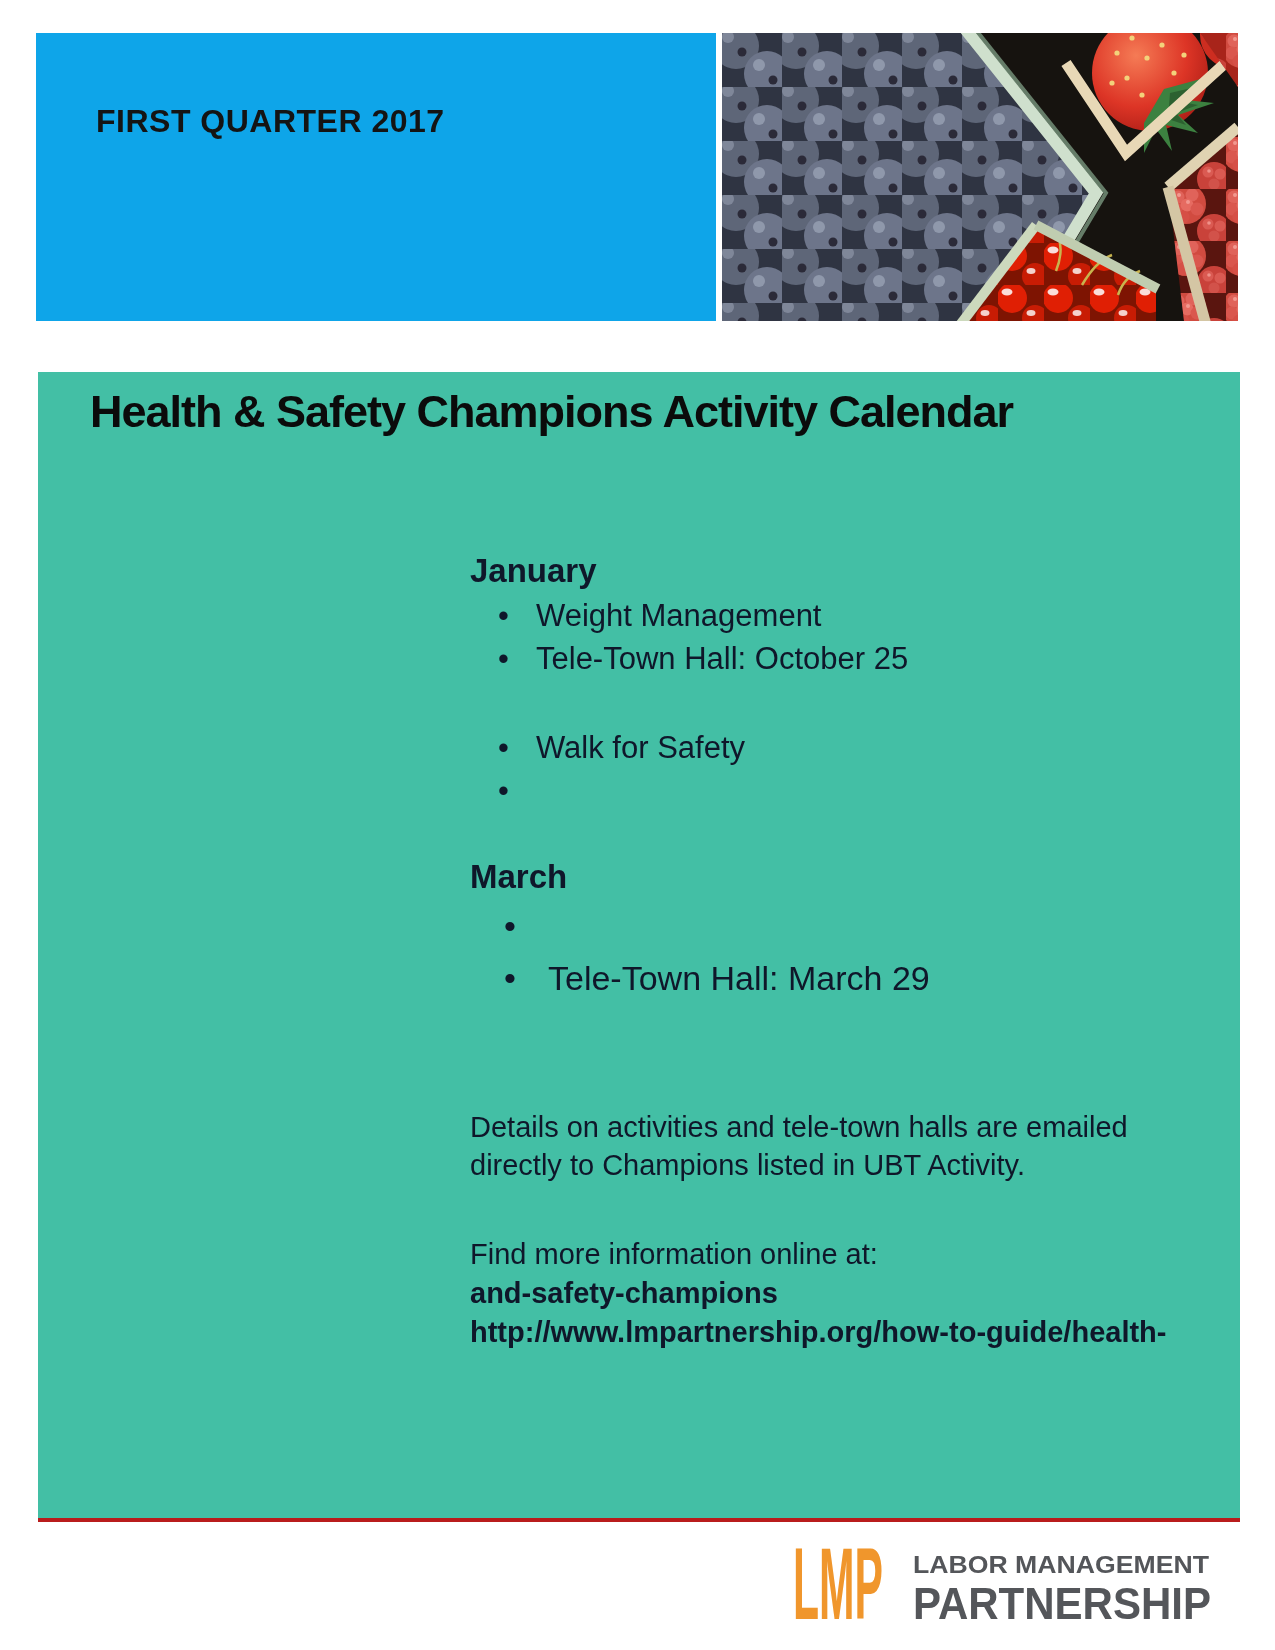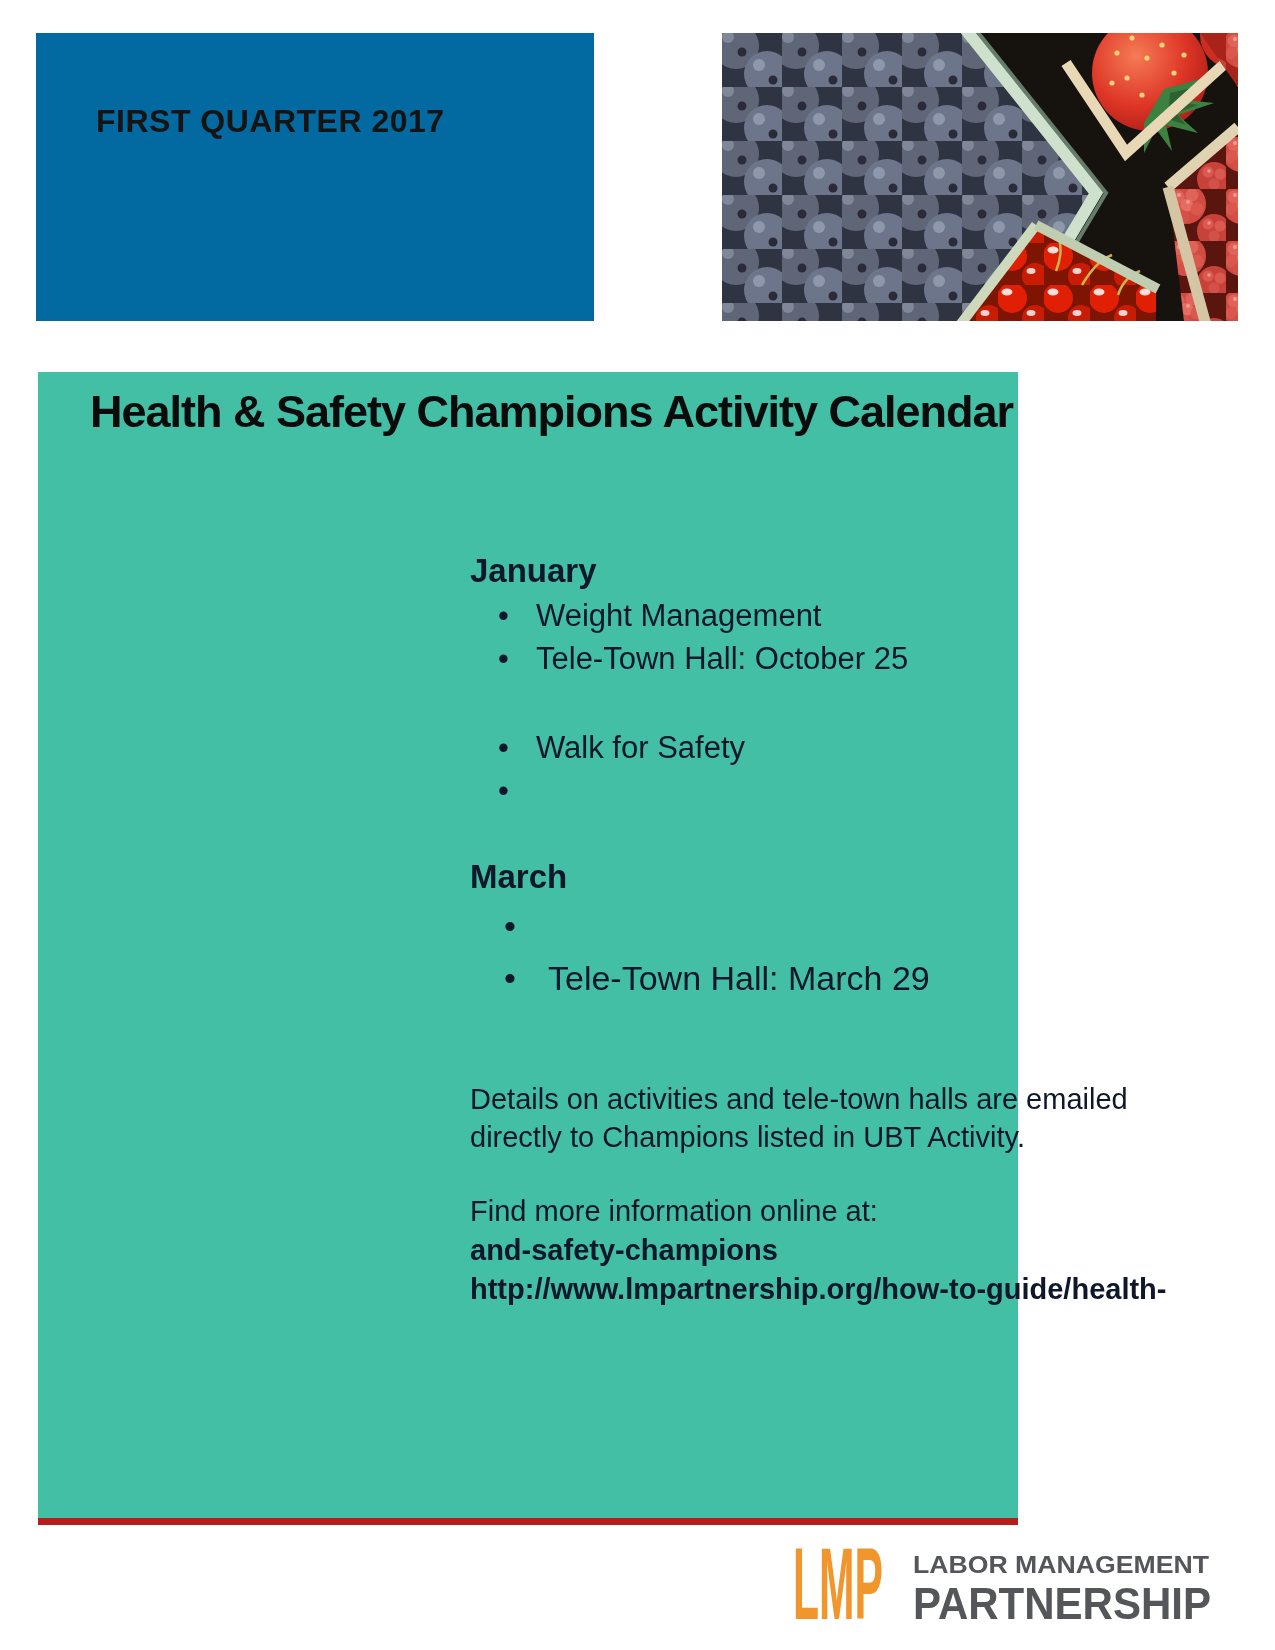--- a/index.html
+++ b/index.html
@@ -2,49 +2,49 @@
 <html><head>
 <meta charset="utf-8">
 <style>
   html,body{margin:0;padding:0;}
   body{
     width:1275px;height:1650px;position:relative;background:#ffffff;
     font-family:"Liberation Sans",sans-serif;color:#0d0d0d;overflow:hidden;
   }
   
   .banner{
-    position:absolute;left:36px;top:33px;width:558px;height:288px;
-    background:#0369a1;
+    position:absolute;left:36px;top:33px;width:680px;height:288px;
+    background:#0ea5e9;
   }
   .quarter{
     position:absolute;left:60px;top:70px;
     font-size:32px;font-weight:bold;color:#141414;letter-spacing:.5px;
   }
   .photo{position:absolute;left:722px;top:33px;width:516px;height:288px;display:block;}
   
   .panel{
-    position:absolute;left:38px;top:372px;width:980px;height:1146px;
-    background:#43bfa5;border-bottom:7px solid #b91c1c;
+    position:absolute;left:38px;top:372px;width:1202px;height:1146px;
+    background:#43bfa5;border-bottom:4px solid #b91c1c;
   }
   .title{
     position:absolute;left:52px;top:14px;
     font-size:45px;font-weight:bold;letter-spacing:-1px;color:#0b0b0b;white-space:nowrap;
   }
   .content{
     position:absolute;left:432px;top:180px;width:760px;color:#0f172a;
   }
   .month h3{margin:0;font-size:33px;line-height:38px;font-weight:bold;}
   .month ul{list-style:none;margin:4px 0 0 0;padding:0;}
   .month li{display:flex;font-size:31px;line-height:43px;padding-left:28px;}
   .blt{width:38px;flex:none;}
   .month{margin-bottom:46px;}
   .month.march li{font-size:34px;line-height:52px;padding-left:34px;}
   .month.march .blt{width:44px;}
-  .details{margin-top:76px;font-size:29px;line-height:38px;}
-  .findmore{margin-top:36px;font-size:29px;line-height:39px;}
+  .details{margin-top:104px;font-size:29px;line-height:38px;}
+  .findmore{margin-top:51px;font-size:29px;line-height:39px;}
   .url{font-weight:bold;}
   
   .logo{position:absolute;left:793px;top:1542px;display:block;}
   .logo text{font-family:"Liberation Sans",sans-serif;}
 </style>
 </head>
 <body>
 
 <div class="banner">
   <div class="quarter">FIRST QUARTER 2017</div>

